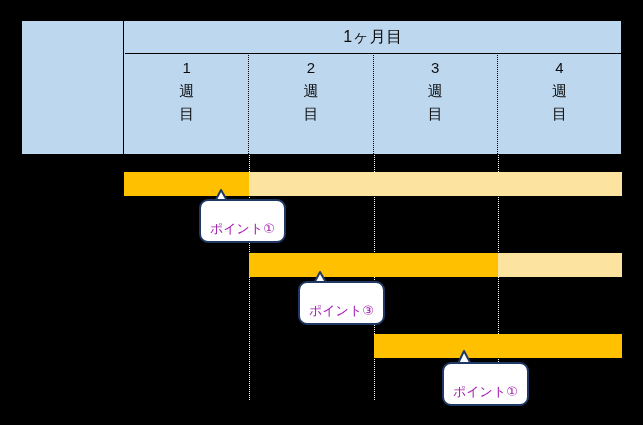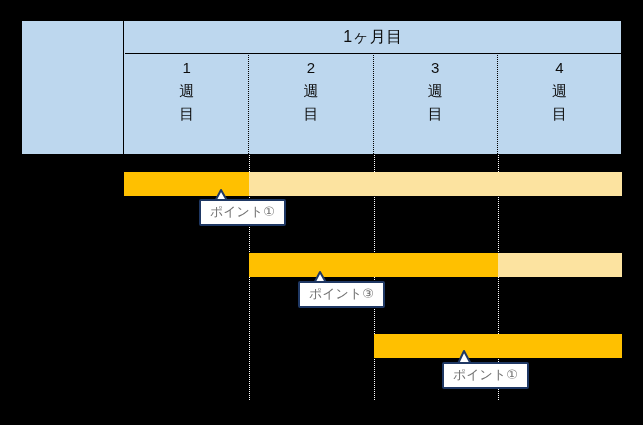--- a/index.html
+++ b/index.html
@@ -61,24 +61,24 @@
   .bar .seg{position:absolute;top:0;height:24px;}
   .seg.solid{background:#ffc000;}
   .seg.light{background:#fce3a0;}
 
   
   .callout{position:absolute;}
   .callout .bubble{
     position:absolute;left:0;top:0;
     border:2px solid #1f3864;
     background:#ffffff;
-    border-radius:2px;
-    color:#737373;
+    border-radius:9px;
+    color:#a21caf;
     font-size:13px;
-    padding:3px 9px 4px 9px;
+    padding:20px 9px 4px 9px;
     white-space:nowrap;
     box-sizing:border-box;
     line-height:1.25;
   }
   .callout svg{position:absolute;left:0;top:0;overflow:visible;}
 </style>
 </head>
 <body>
 
 <div id="stage">

